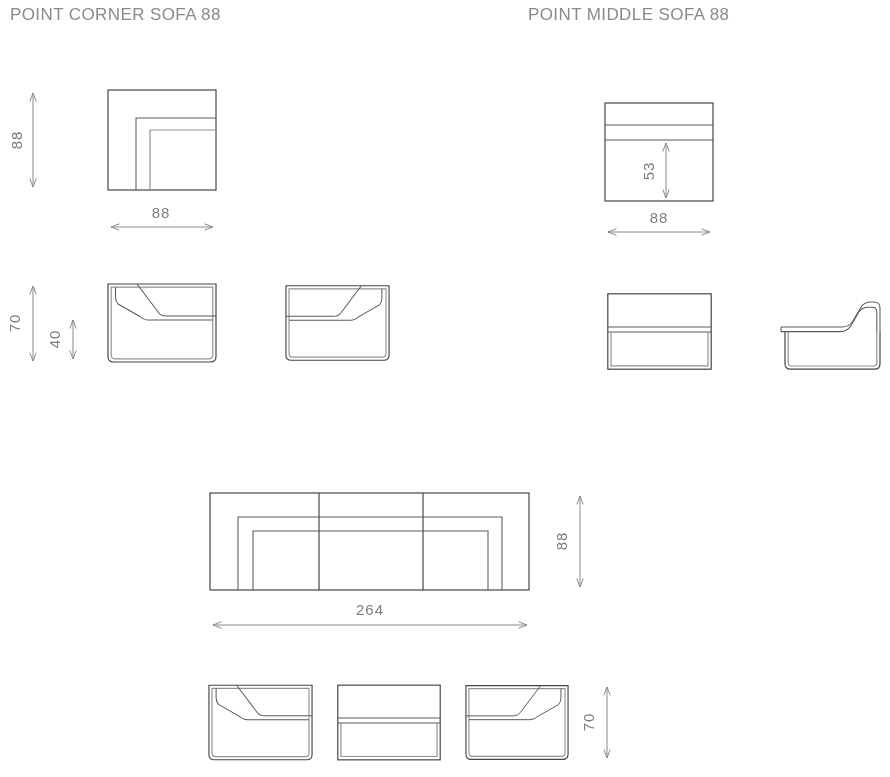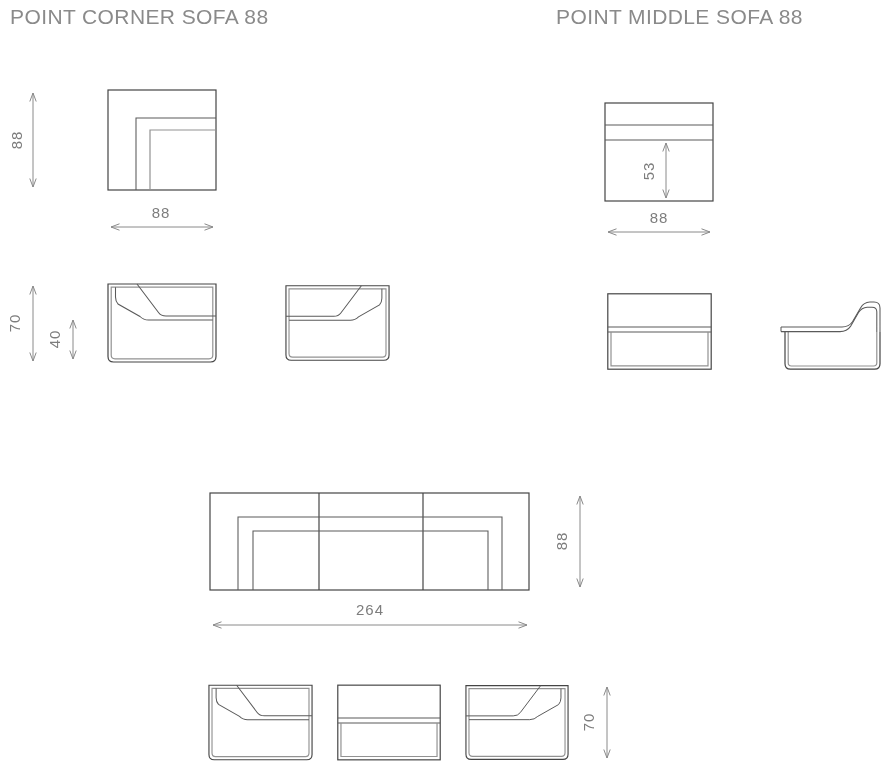--- a/index.html
+++ b/index.html
@@ -1,21 +1,21 @@
 <!DOCTYPE html>
 <html><head>
 <meta charset="utf-8">
 <style>
   html,body{margin:0;padding:0;background:#ffffff;}
   #stage{
     position:relative;width:890px;height:777px;background:#ffffff;
     font-family:"Liberation Sans", sans-serif;overflow:hidden;
   }
   .title{
-    position:absolute;color:#8a8a8a;font-size:21px;letter-spacing:0.4px;
+    position:absolute;color:#8a8a8a;font-size:17px;letter-spacing:0.4px;
     white-space:nowrap;font-family:"Liberation Sans", sans-serif;
   }
   svg{position:absolute;overflow:visible;}
   .ln-dark{stroke:#454545;stroke-width:1.2;fill:none;}
   .ln-mid{stroke:#5a5a5a;stroke-width:1.05;fill:none;}
   .ln-light{stroke:#929292;stroke-width:1.2;fill:none;}
   .ln-dim{stroke:#8a8a8a;stroke-width:1;fill:none;}
   .dim-text{
     font-family:"Liberation Sans", sans-serif;font-size:15px;fill:#7d7d7d;
     letter-spacing:1px;
@@ -62,21 +62,21 @@
         <path class="ln-mid" d="M 1,34.6 H 60 Q 67,34.6 70.5,29.4 L 78.5,15.6 Q 81.6,10.4 87.2,10.2 H 92 Q 96.8,10.2 96.8,14.8 V 35"></path>
         <path class="ln-mid" d="M 1,30 V 34.6"></path>
       </g>
       <symbol id="sym-middle-profile" viewBox="0 0 105 73">
           <use href="#middle-profile-paths"></use>
         </symbol>
     </defs>
   </svg>
 
   <div class="title" style="left:10px;top:5px;">POINT CORNER SOFA 88</div>
-  <div class="title" style="left:556px;top:5px;">POINT MIDDLE SOFA 88</div>
+  <div class="title" style="left:528px;top:5px;">POINT MIDDLE SOFA 88</div>
 
   <svg style="left:0;top:80px" width="240" height="170" viewBox="0 0 240 170">
     <g>
       <rect class="ln-dark" x="108" y="10" width="108" height="100"></rect>
       <path class="ln-mid" d="M 136,110 V 38 H 216"></path>
       <path class="ln-light" d="M 150,110 V 50 H 216"></path>
     </g>
     <g>
       <line class="ln-dim" x1="33" y1="13" x2="33" y2="107" marker-start="url(#arrow)" marker-end="url(#arrow)"></line>
       <text class="dim-text" x="22" y="60" text-anchor="middle" transform="rotate(-90 22 60)">88</text>

